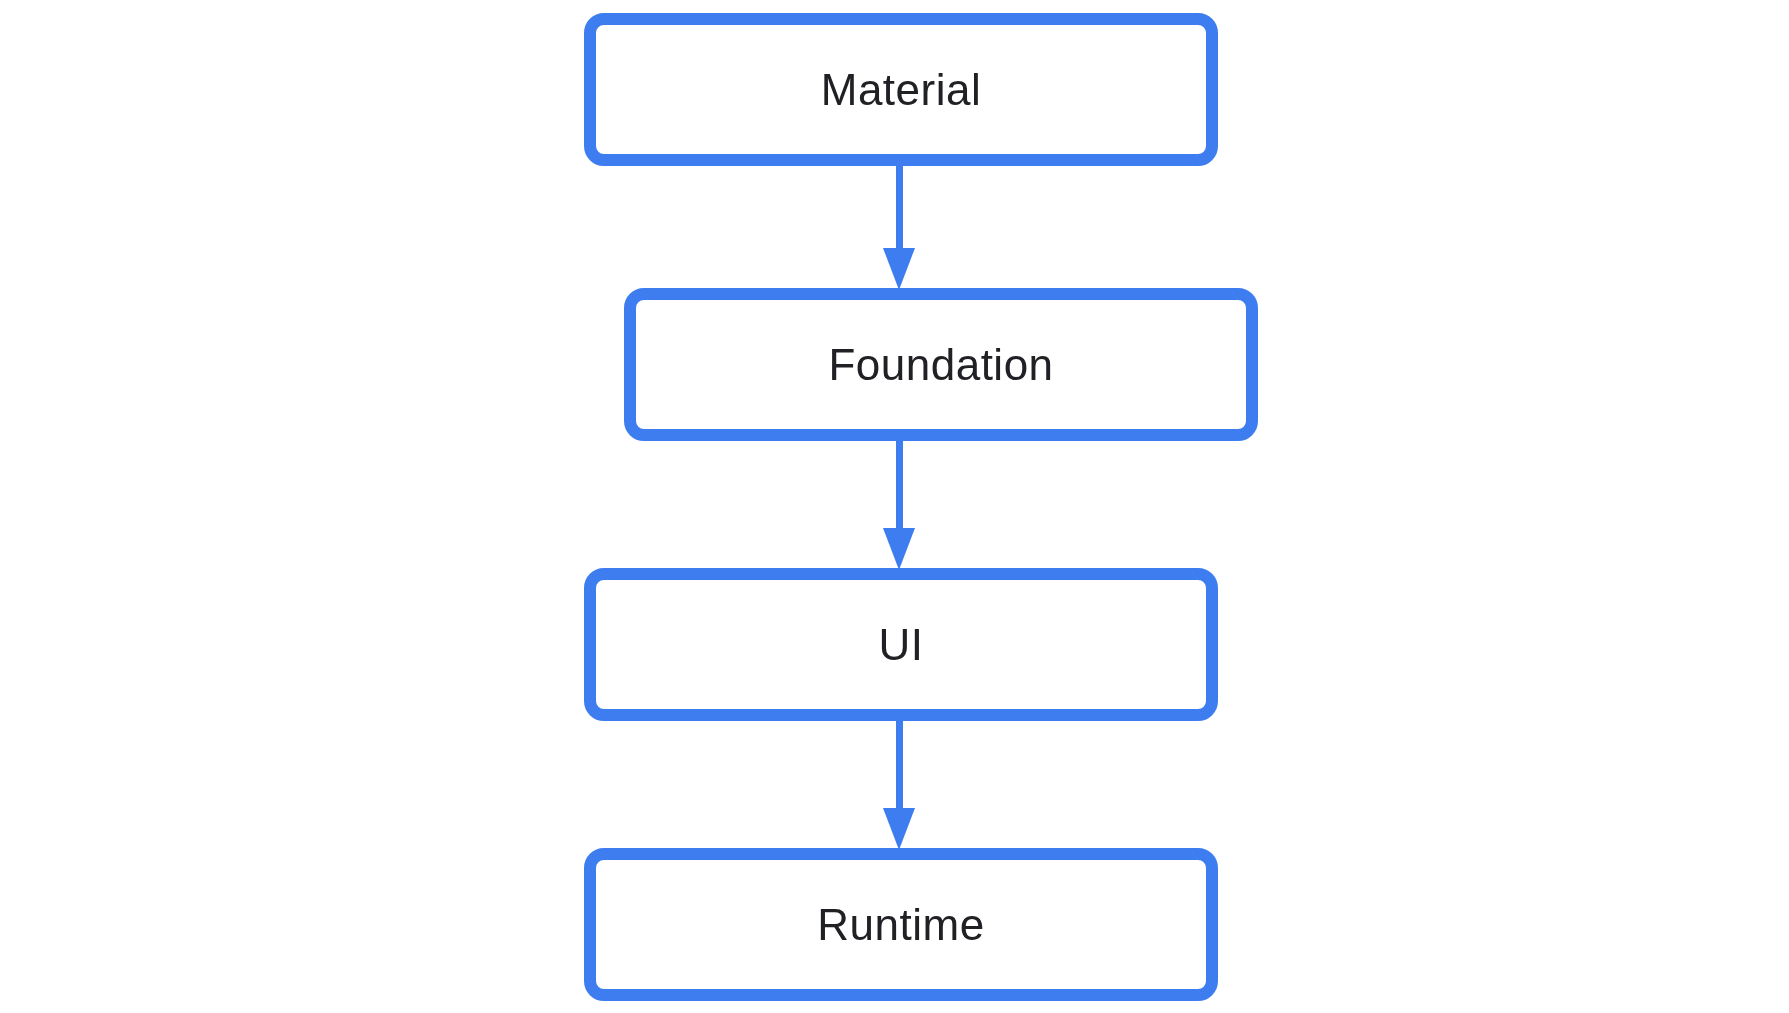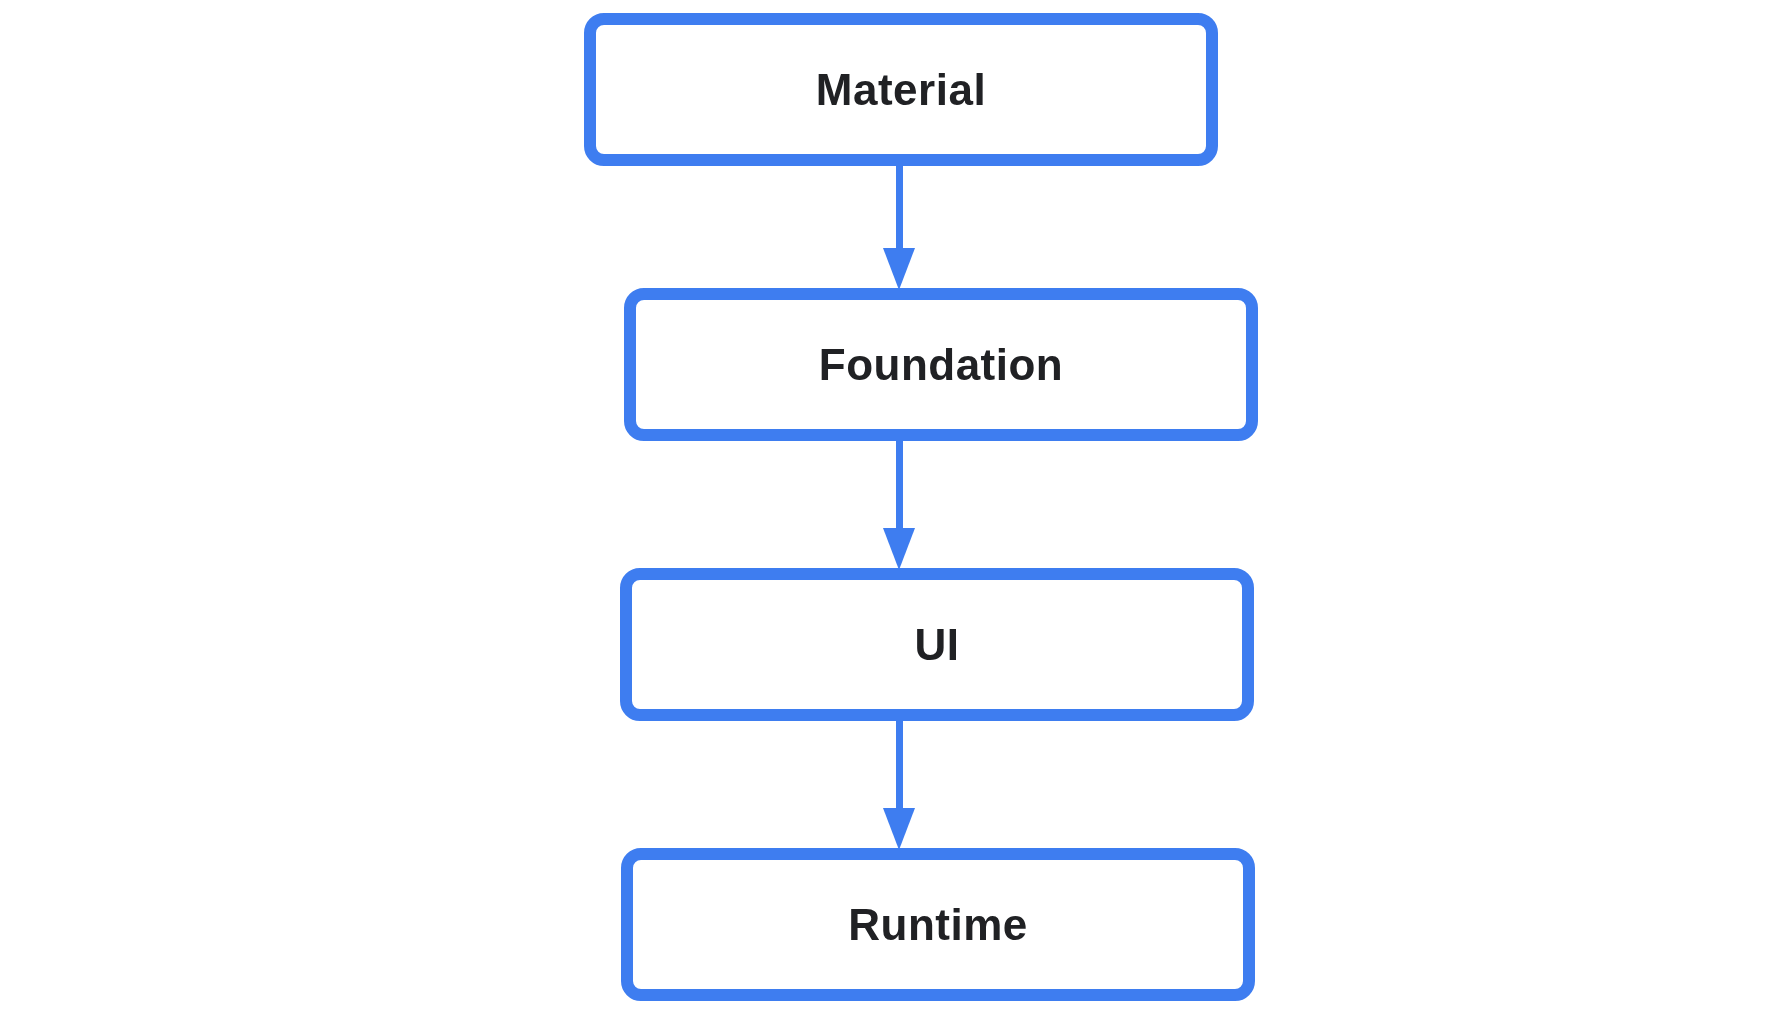--- a/index.html
+++ b/index.html
@@ -23,29 +23,29 @@
     box-sizing: border-box;
     background: var(--node-fill, #ffffff);
     border: 12px solid var(--accent, #3E7DF0);
     border-radius: 20px;
     display: flex;
     align-items: center;
     justify-content: center;
   }
   .node-label {
     font-size: 44px;
-    font-weight: 700;
+    font-weight: 400;
     letter-spacing: 0.5px;
     color: var(--text, #202124);
     white-space: nowrap;
   }
   .node-material   { top: 13px; }
   .node-foundation { top: 288px; margin-left: 40px; }
-  .node-ui         { top: 568px; margin-left: 36px; }
-  .node-runtime    { top: 848px; margin-left: 37px; }
+  .node-ui         { top: 568px; }
+  .node-runtime    { top: 848px; }
 
   .edge {
     position: absolute;
     left: 0;
     top: 0;
     width: 0;
     height: 0;
   }
   .edge-shaft {
     position: absolute;

